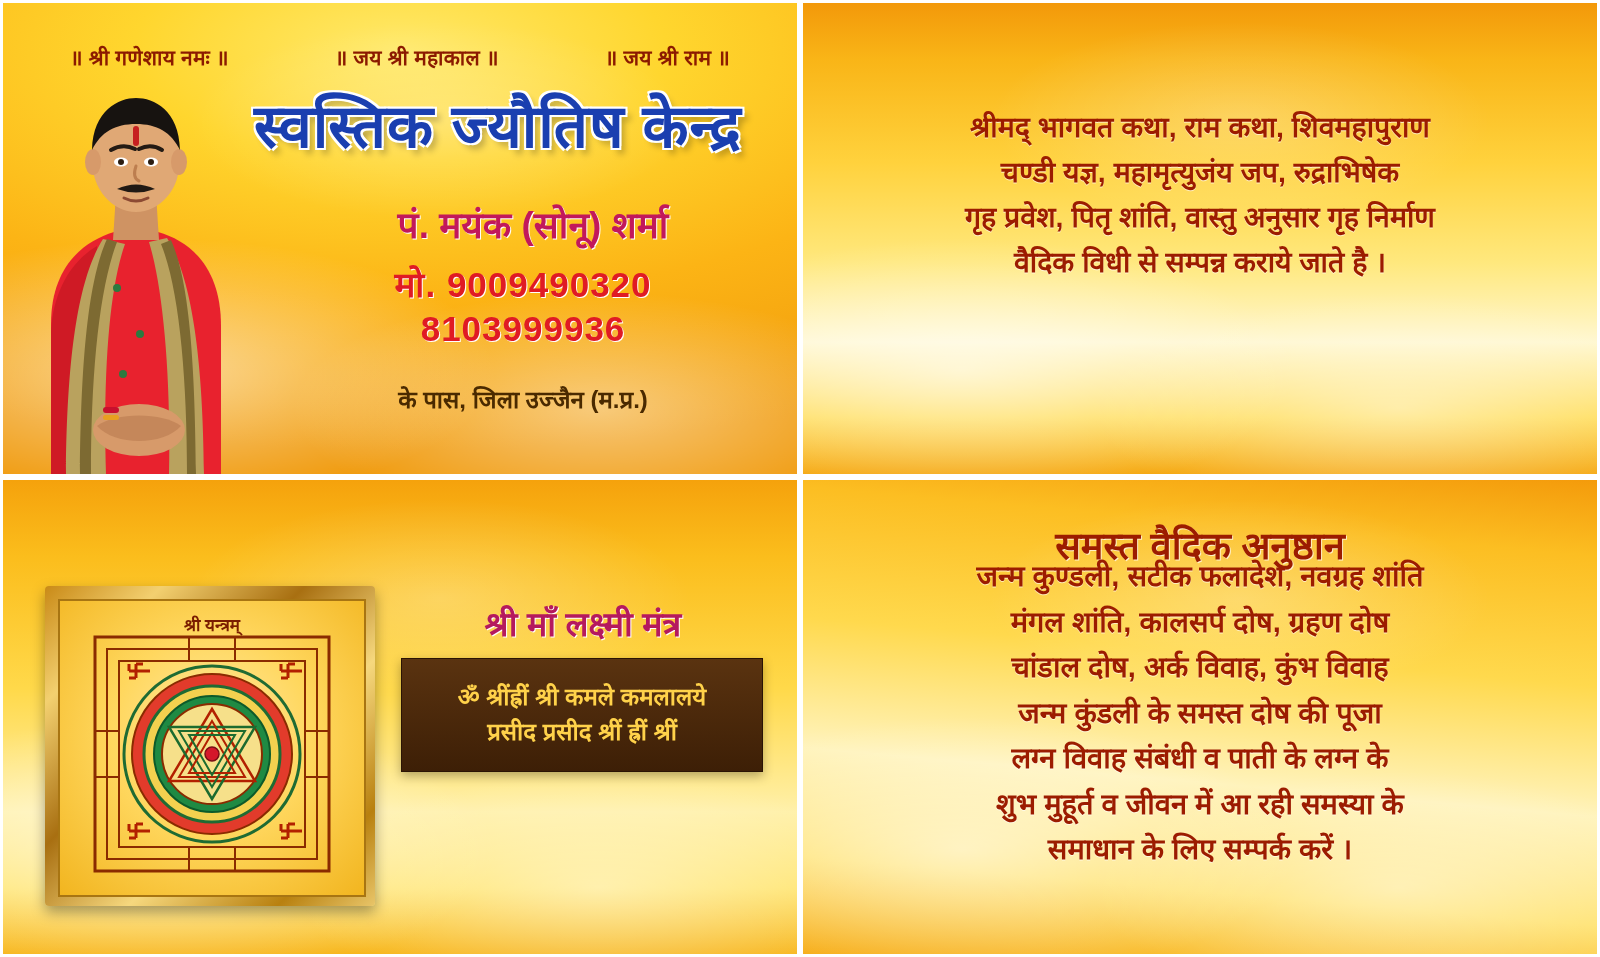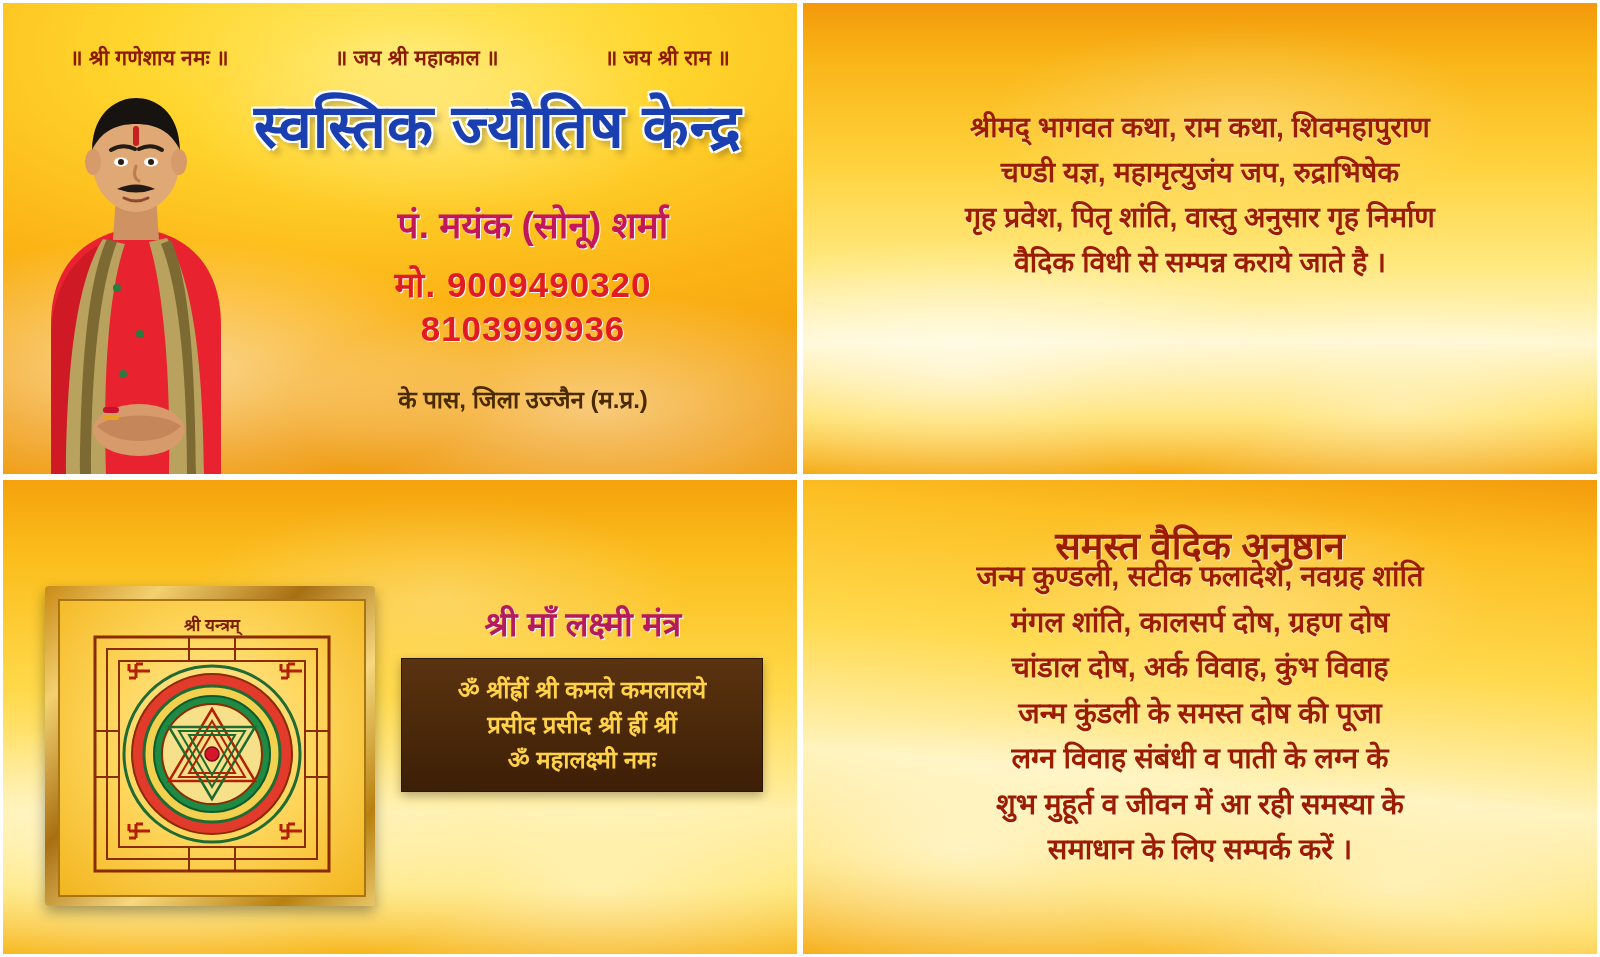--- a/index.html
+++ b/index.html
@@ -153,21 +153,21 @@
     position:absolute;left:400px;top:120px;width:360px;
     text-align:center;
     font-size:34px;font-weight:bold;color:#b5195e;
     text-shadow:1px 1px 0 #fff;
     z-index:3;
   }
   .mantra-box{
     position:absolute;left:398px;top:178px;width:362px;
     background:linear-gradient(180deg,#5a3310 0%,#3d1f06 100%);
     border:1px solid #2a1404;
-    padding:14px 10px;box-sizing:border-box;
+    padding:21px 10px;box-sizing:border-box;
     text-align:center;
     z-index:3;
     box-shadow:0 4px 10px rgba(0,0,0,.3);
   }
   .mantra-line{
     font-size:24px;font-weight:bold;color:#ffd24a;
     line-height:1.45;
     white-space:nowrap;
   }
 
@@ -310,21 +310,20 @@
           </g>
         </svg>
       </div>
     </div>
 
     <div class="lakshmi-head">श्री माँ लक्ष्मी मंत्र</div>
 
     <div class="mantra-box">
       <div class="mantra-line">ॐ श्रींह्रीं श्री कमले कमलालये</div>
       <div class="mantra-line">प्रसीद प्रसीद श्रीं ह्रीं श्रीं</div>
-      <div class="mantra-line">ॐ महालक्ष्मी नमः</div>
     </div>
   </section>
 
   <section class="panel p4 bg-gold-br cloudy">
     <div class="head">समस्त वैदिक अनुष्ठान</div>
     <div class="list">
       <div class="svc-line">जन्म कुण्डली, सटीक फलादेश, नवग्रह शांति</div>
       <div class="svc-line">मंगल शांति, कालसर्प दोष, ग्रहण दोष</div>
       <div class="svc-line">चांडाल दोष, अर्क विवाह, कुंभ विवाह</div>
       <div class="svc-line">जन्म कुंडली के समस्त दोष की पूजा</div>

